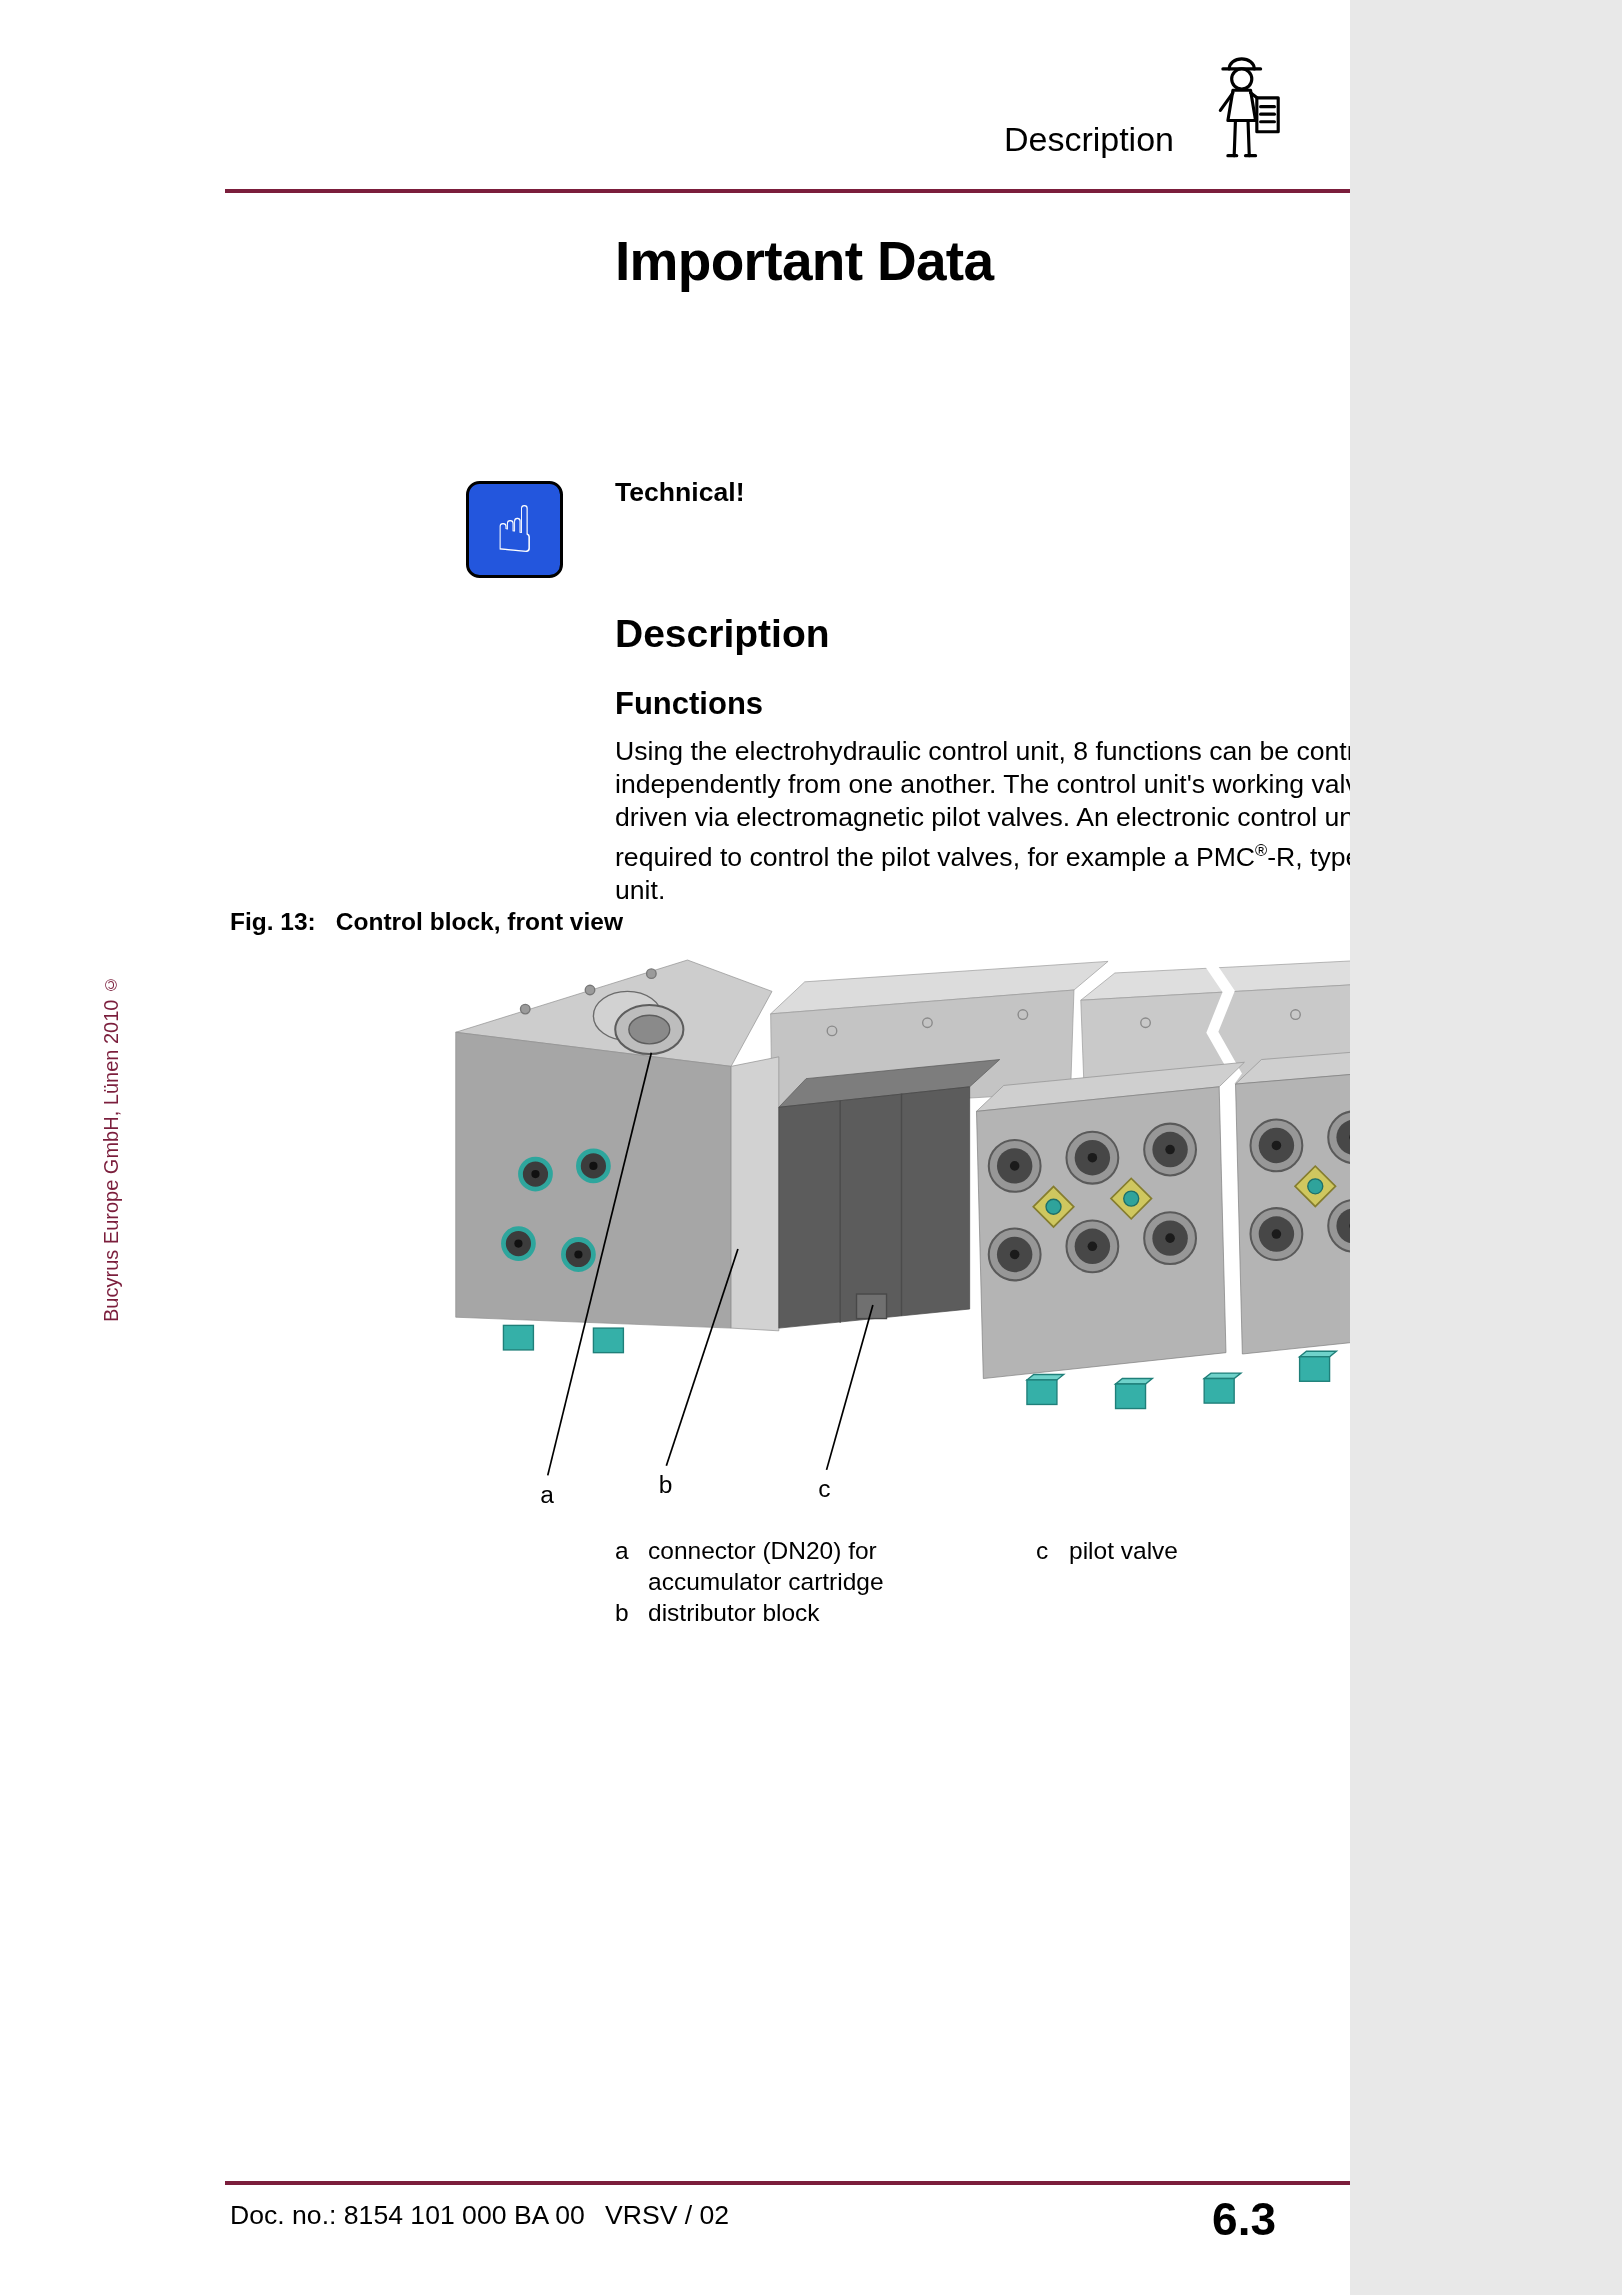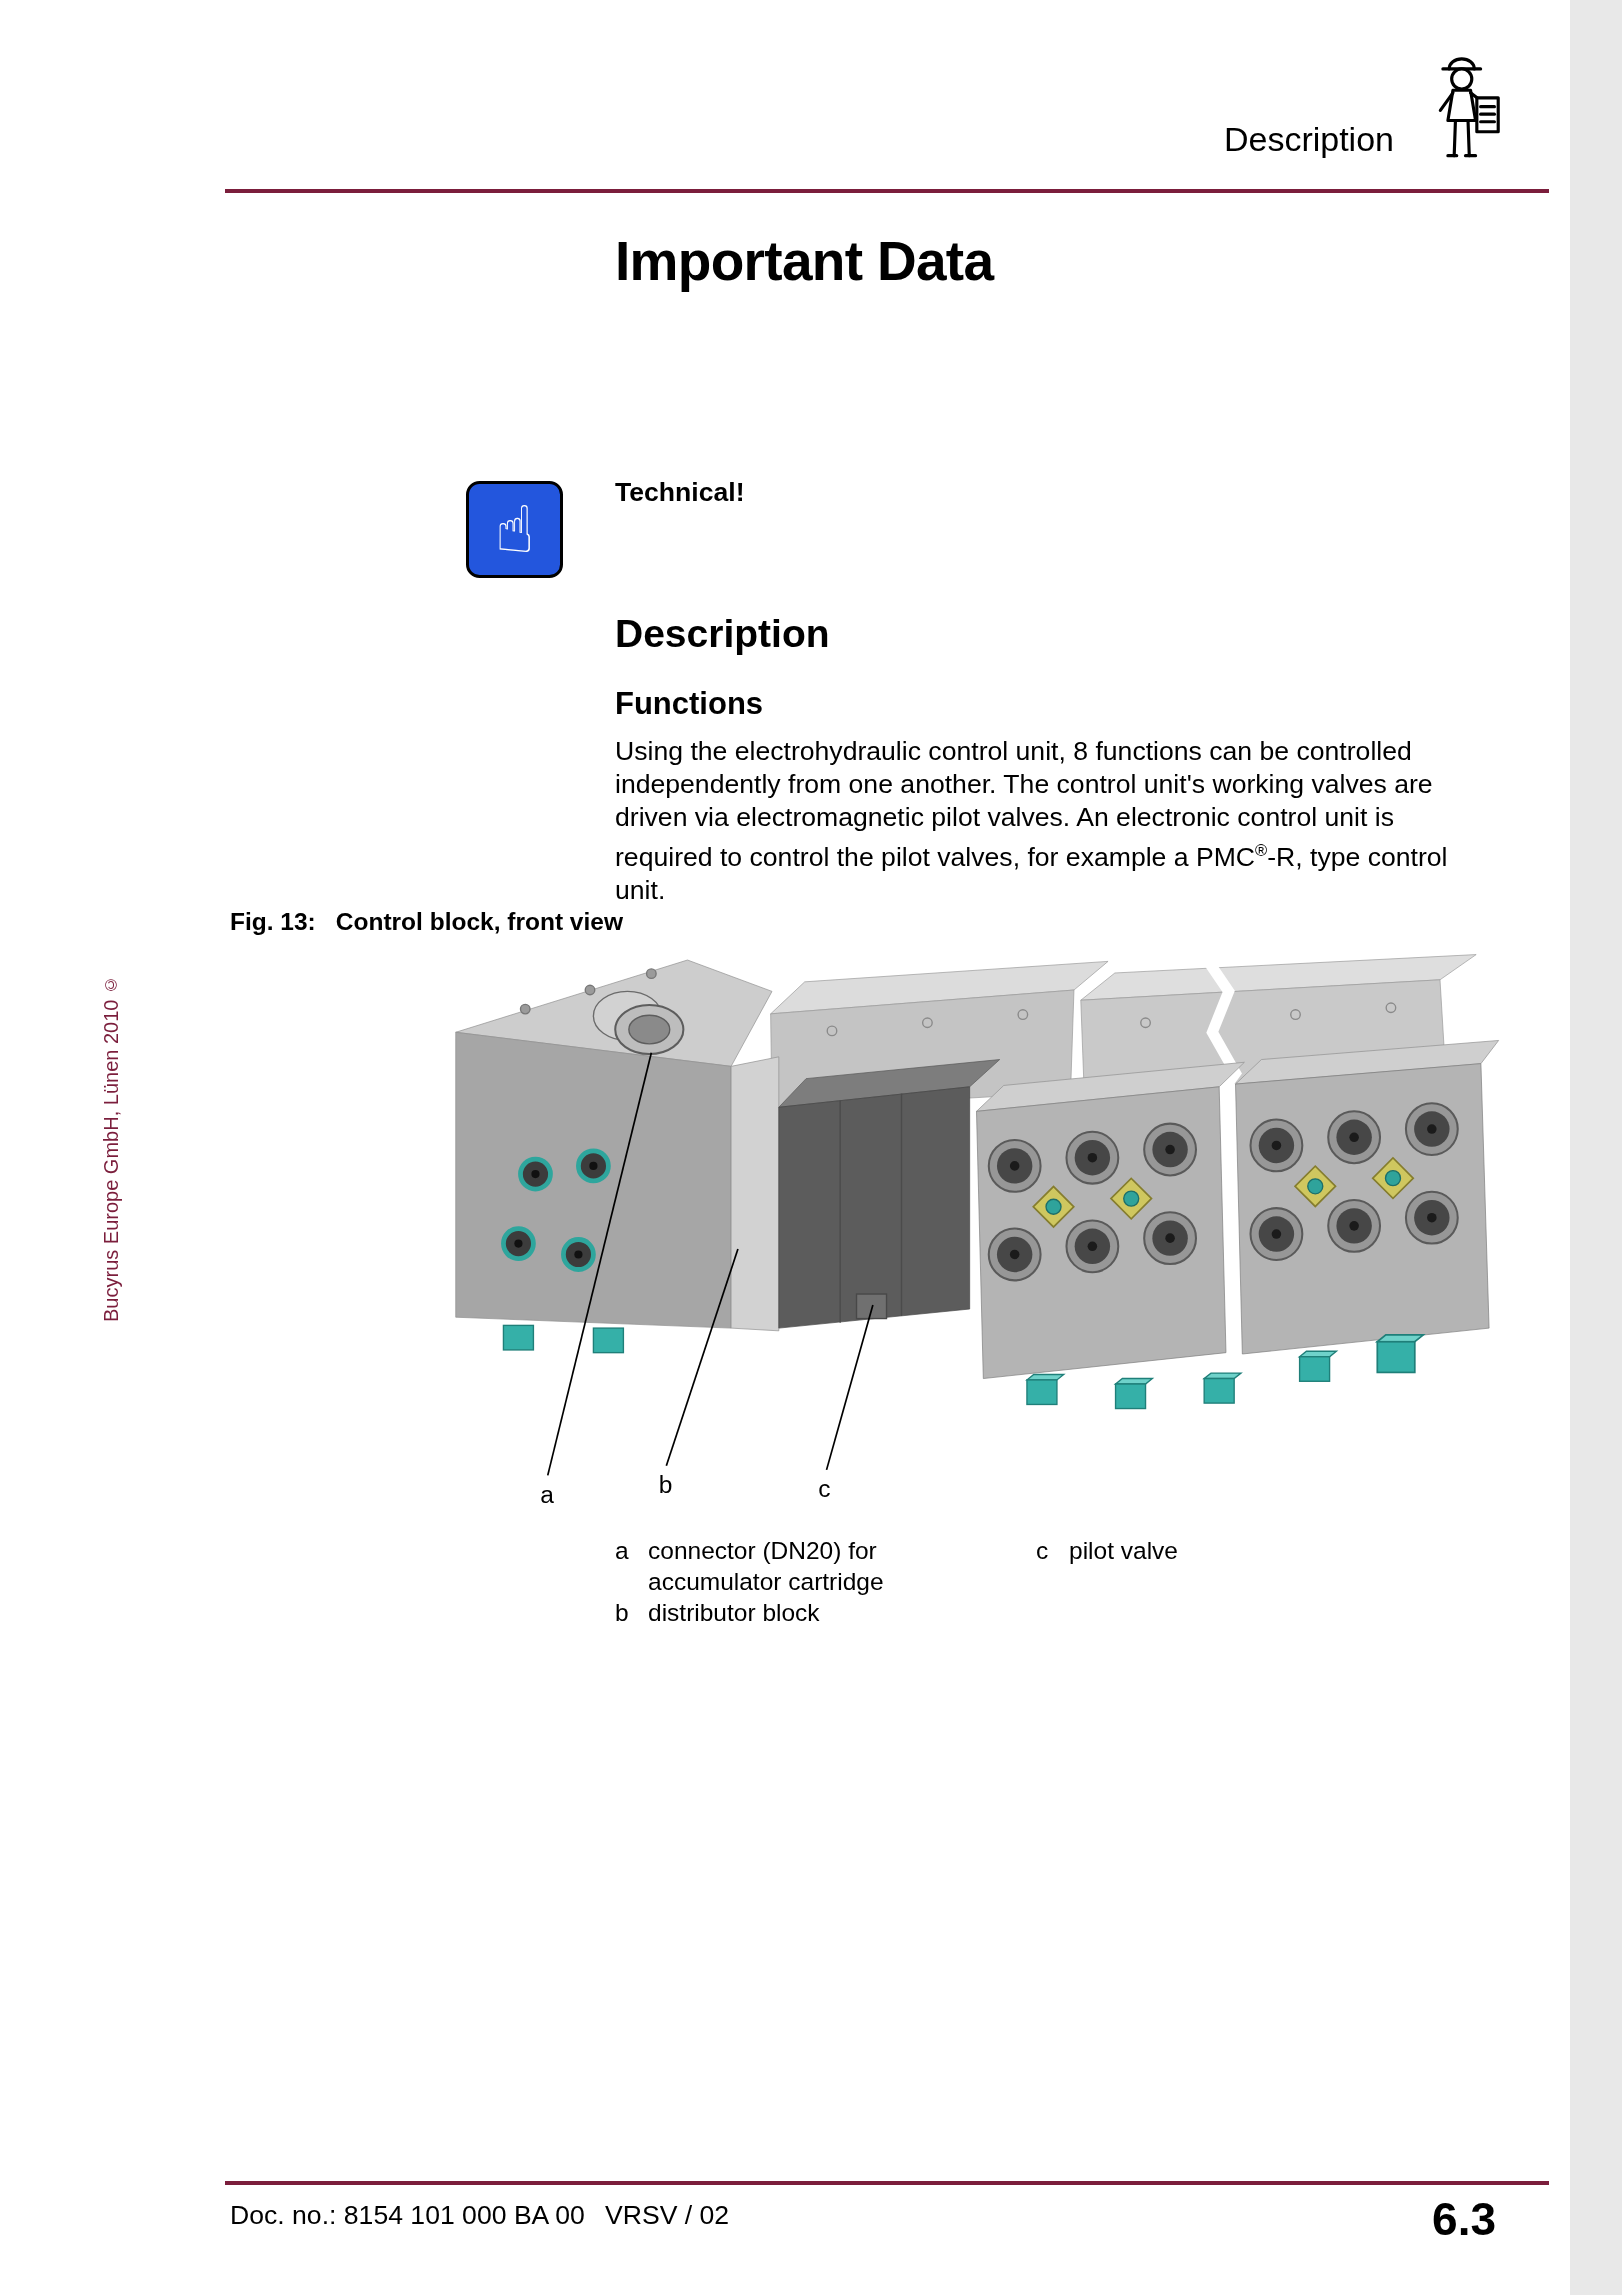--- a/index.html
+++ b/index.html
@@ -1,18 +1,18 @@
 <!DOCTYPE html>
 <html style="font-size:11px"><head>
 <meta charset="utf-8">
 <style>
   html,body { margin:0; padding:0; background:#e8e8e8; }
   .page {
     position:relative;
-    width:1570px; height:2295px;
+    width:1350px; height:2295px;
     background:#ffffff;
     font-family:"Liberation Sans","DejaVu Sans",sans-serif;
     color:#000;
     overflow:hidden;
   }
   .abs { position:absolute; }
 
   
   .header-label { top:120px; right:176px; font-size:34px; }
   .worker-icon { top:45px; right:68px; width:78px; height:127px; }

